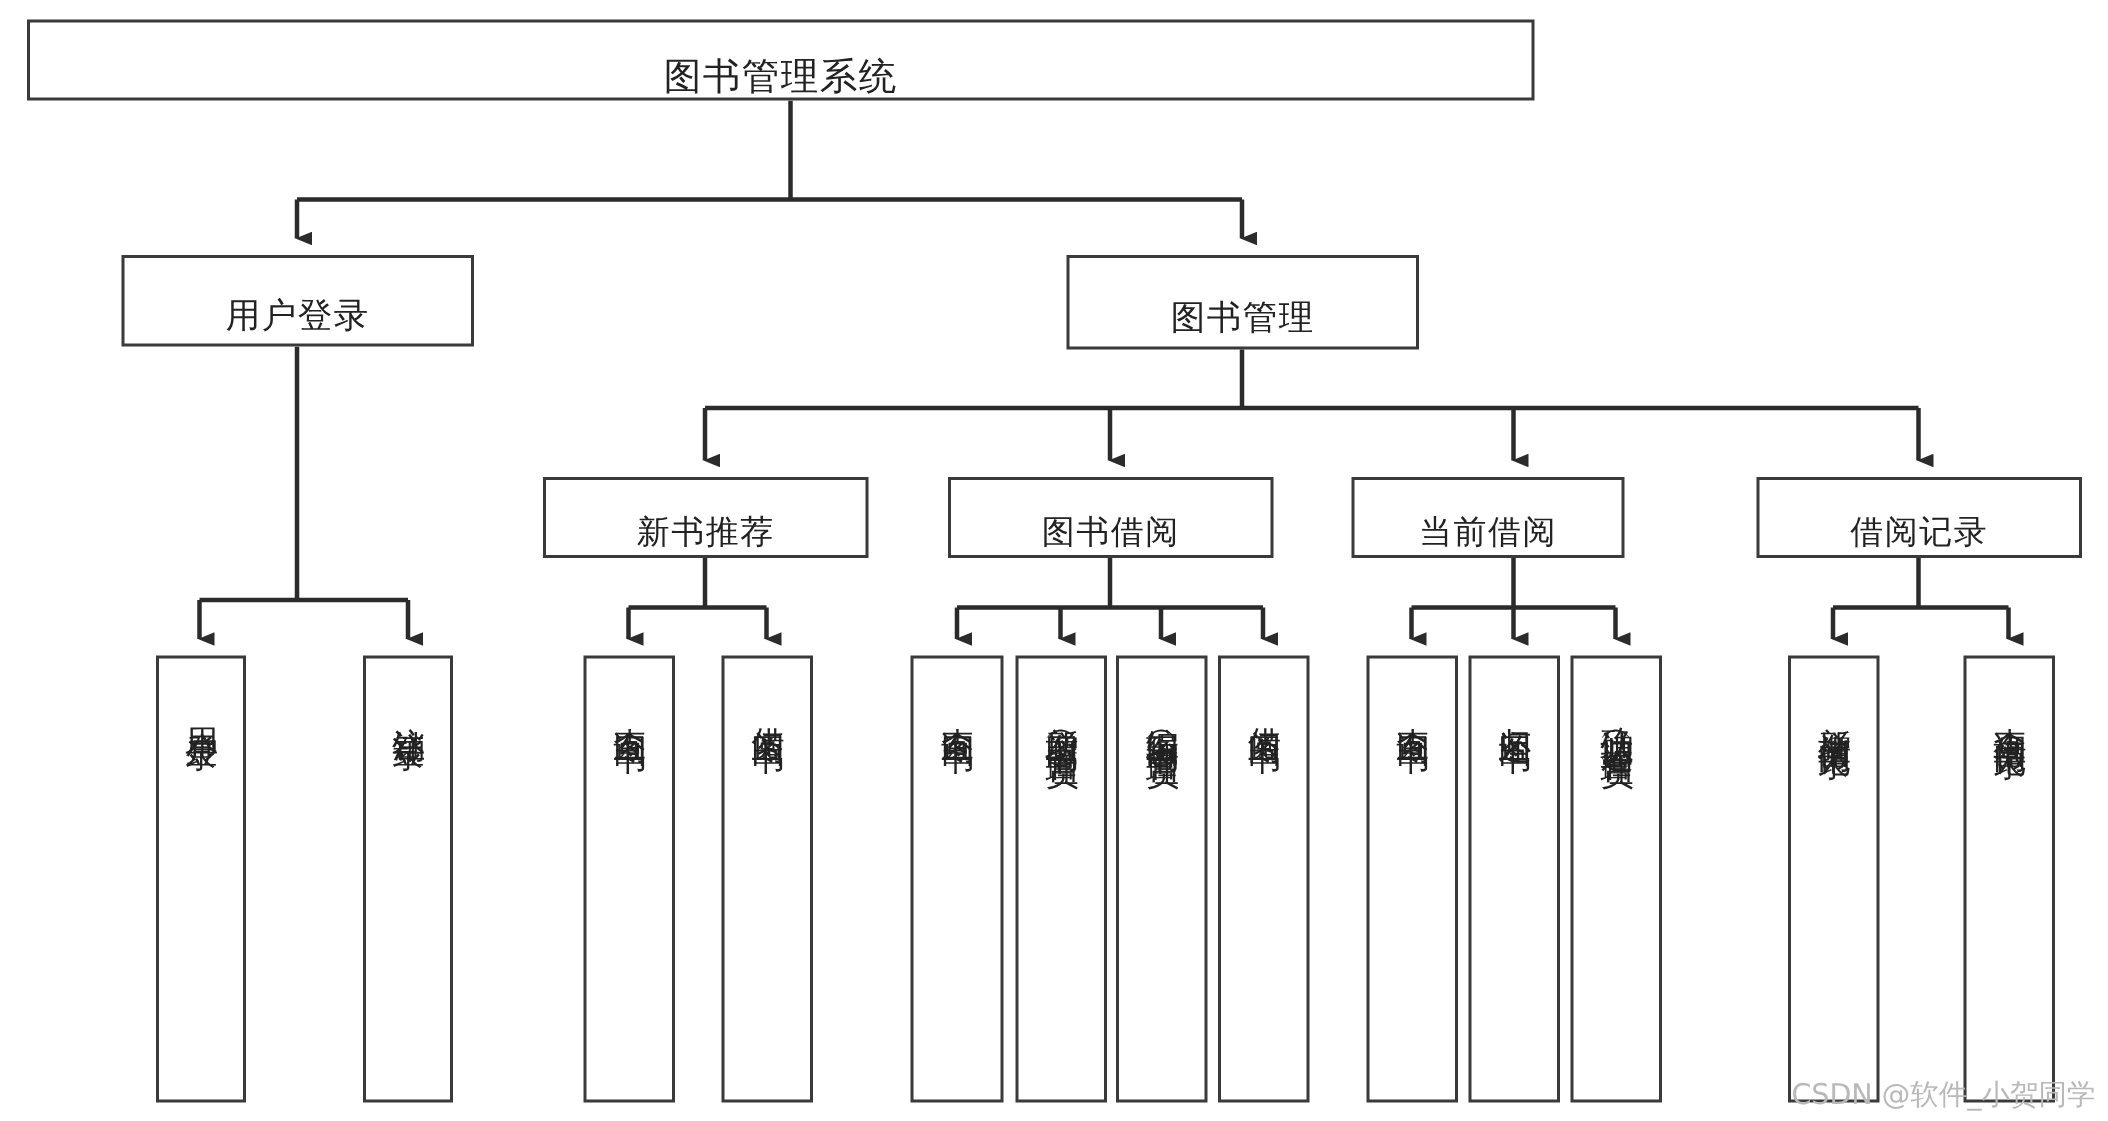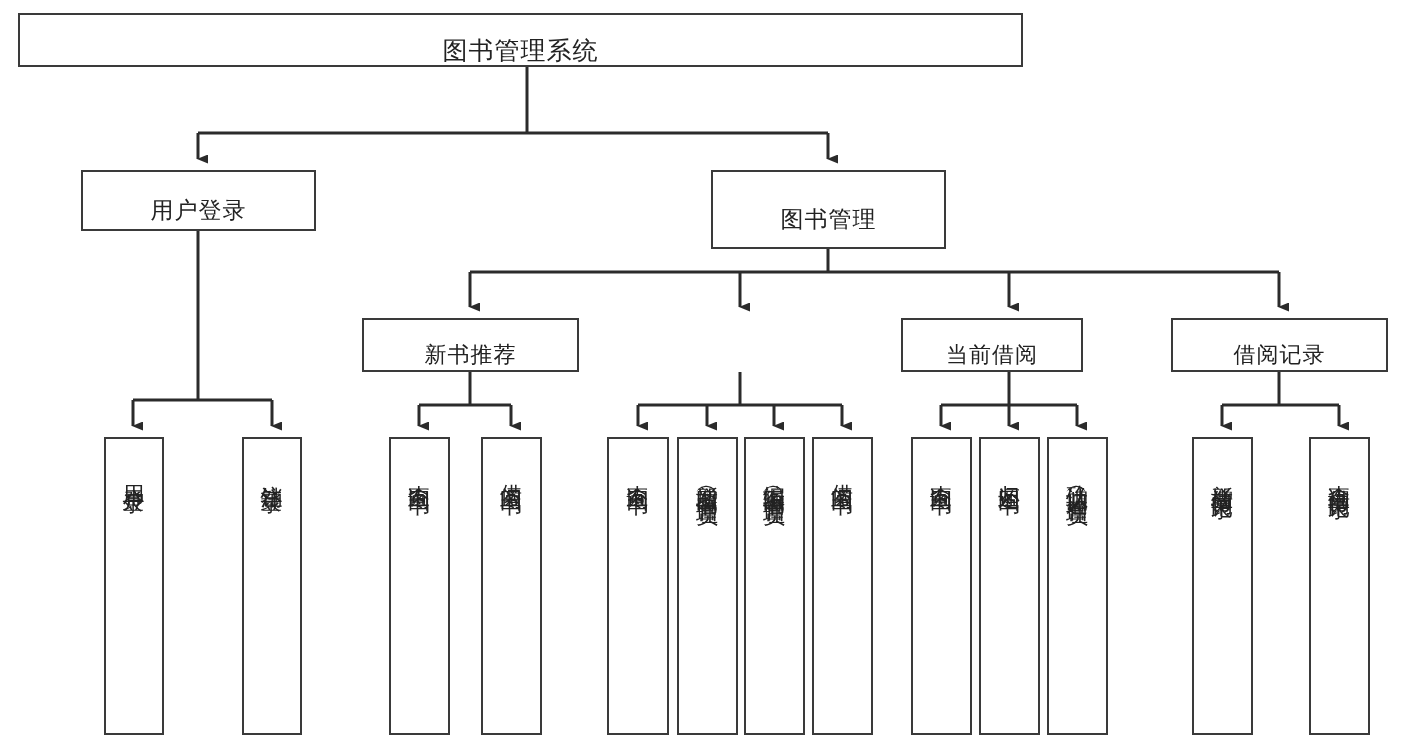--- a/index.html
+++ b/index.html
@@ -131,28 +131,31 @@
   </svg>
 
   <div class="node root" style="left:18px; top:13px; width:1005px; height:54px;">
     <span class="lbl">图书管理系统</span>
   </div>
 
   <div class="node lvl2" style="left:81px; top:170px; width:235px; height:61px;">
     <span class="lbl">用户登录</span>
   </div>
 
-  <div class="node lvl2" style="left:711px; top:170px; width:235px; height:79px;">
+  <div class="node lvl2" style="left:711px; top:170px; width:235px; height:63px;">
     <span class="lbl">图书管理</span>
   </div>
 
   <div class="node lvl3" style="left:362px; top:318px; width:217px; height:54px;text-align:center;">
     <span class="lbl">新书推荐</span>
   </div>
 
+  <div class="node lvl3" style="left:632px; top:318px; width:217px; height:54px;">
+    <span class="lbl">图书借阅</span>
+  </div>
 
   <div class="node lvl3" style="left:901px; top:318px; width:182px; height:54px;">
     <span class="lbl">当前借阅</span>
   </div>
 
   <div class="node lvl3" style="left:1171px; top:318px; width:217px; height:54px;">
     <span class="lbl">借阅记录</span>
   </div>
 
   <div class="node leaf" style="left:104px; top:437px; width:60px; height:298px;">
@@ -200,14 +203,15 @@
   </div>
 
   <div class="node leaf" style="left:1192px; top:437px; width:61px; height:298px;">
     <span class="lbl">新增借阅记录</span>
   </div>
 
   <div class="node leaf" style="left:1309px; top:437px; width:61px; height:298px;">
     <span class="lbl">查询借阅记录</span>
   </div>
 
+  <div id="watermark">CSDN @软件_小贺同学</div>
 
 </div>
 
 </body></html>

